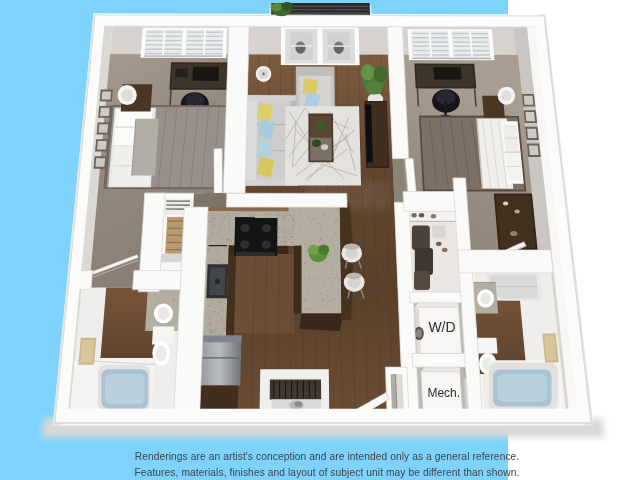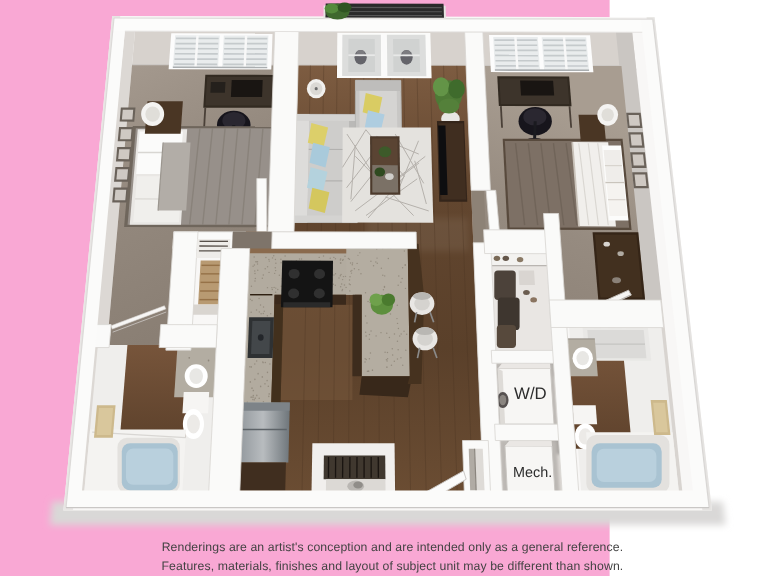--- a/index.html
+++ b/index.html
@@ -1,14 +1,14 @@
 <!DOCTYPE html>
 <html><head><meta charset="utf-8"><style>
 html,body{margin:0;padding:0;background:#fff;width:640px;height:480px;overflow:hidden;font-family:"Liberation Sans",sans-serif;}
-#stage{position:relative;width:508px;height:480px;background:#f9a8d4;}
+#stage{position:relative;width:508px;height:480px;background:#7dd3fc;}
 .cap{position:absolute;left:7px;width:640px;text-align:center;color:#434343;font-size:10.2px;letter-spacing:0.1px;}
 </style></head><body>
 <div id="stage">
 <svg width="640" height="480" viewBox="0 0 640 480">
 <defs>
 <linearGradient id="wood" x1="0" y1="0" x2="0" y2="1">
  <stop offset="0" stop-color="#7d5c41"></stop>
           <stop offset="0.3" stop-color="#62462f"></stop>
  <stop offset="0.65" stop-color="#5a402a"></stop>
           <stop offset="1" stop-color="#6b4d33"></stop>

